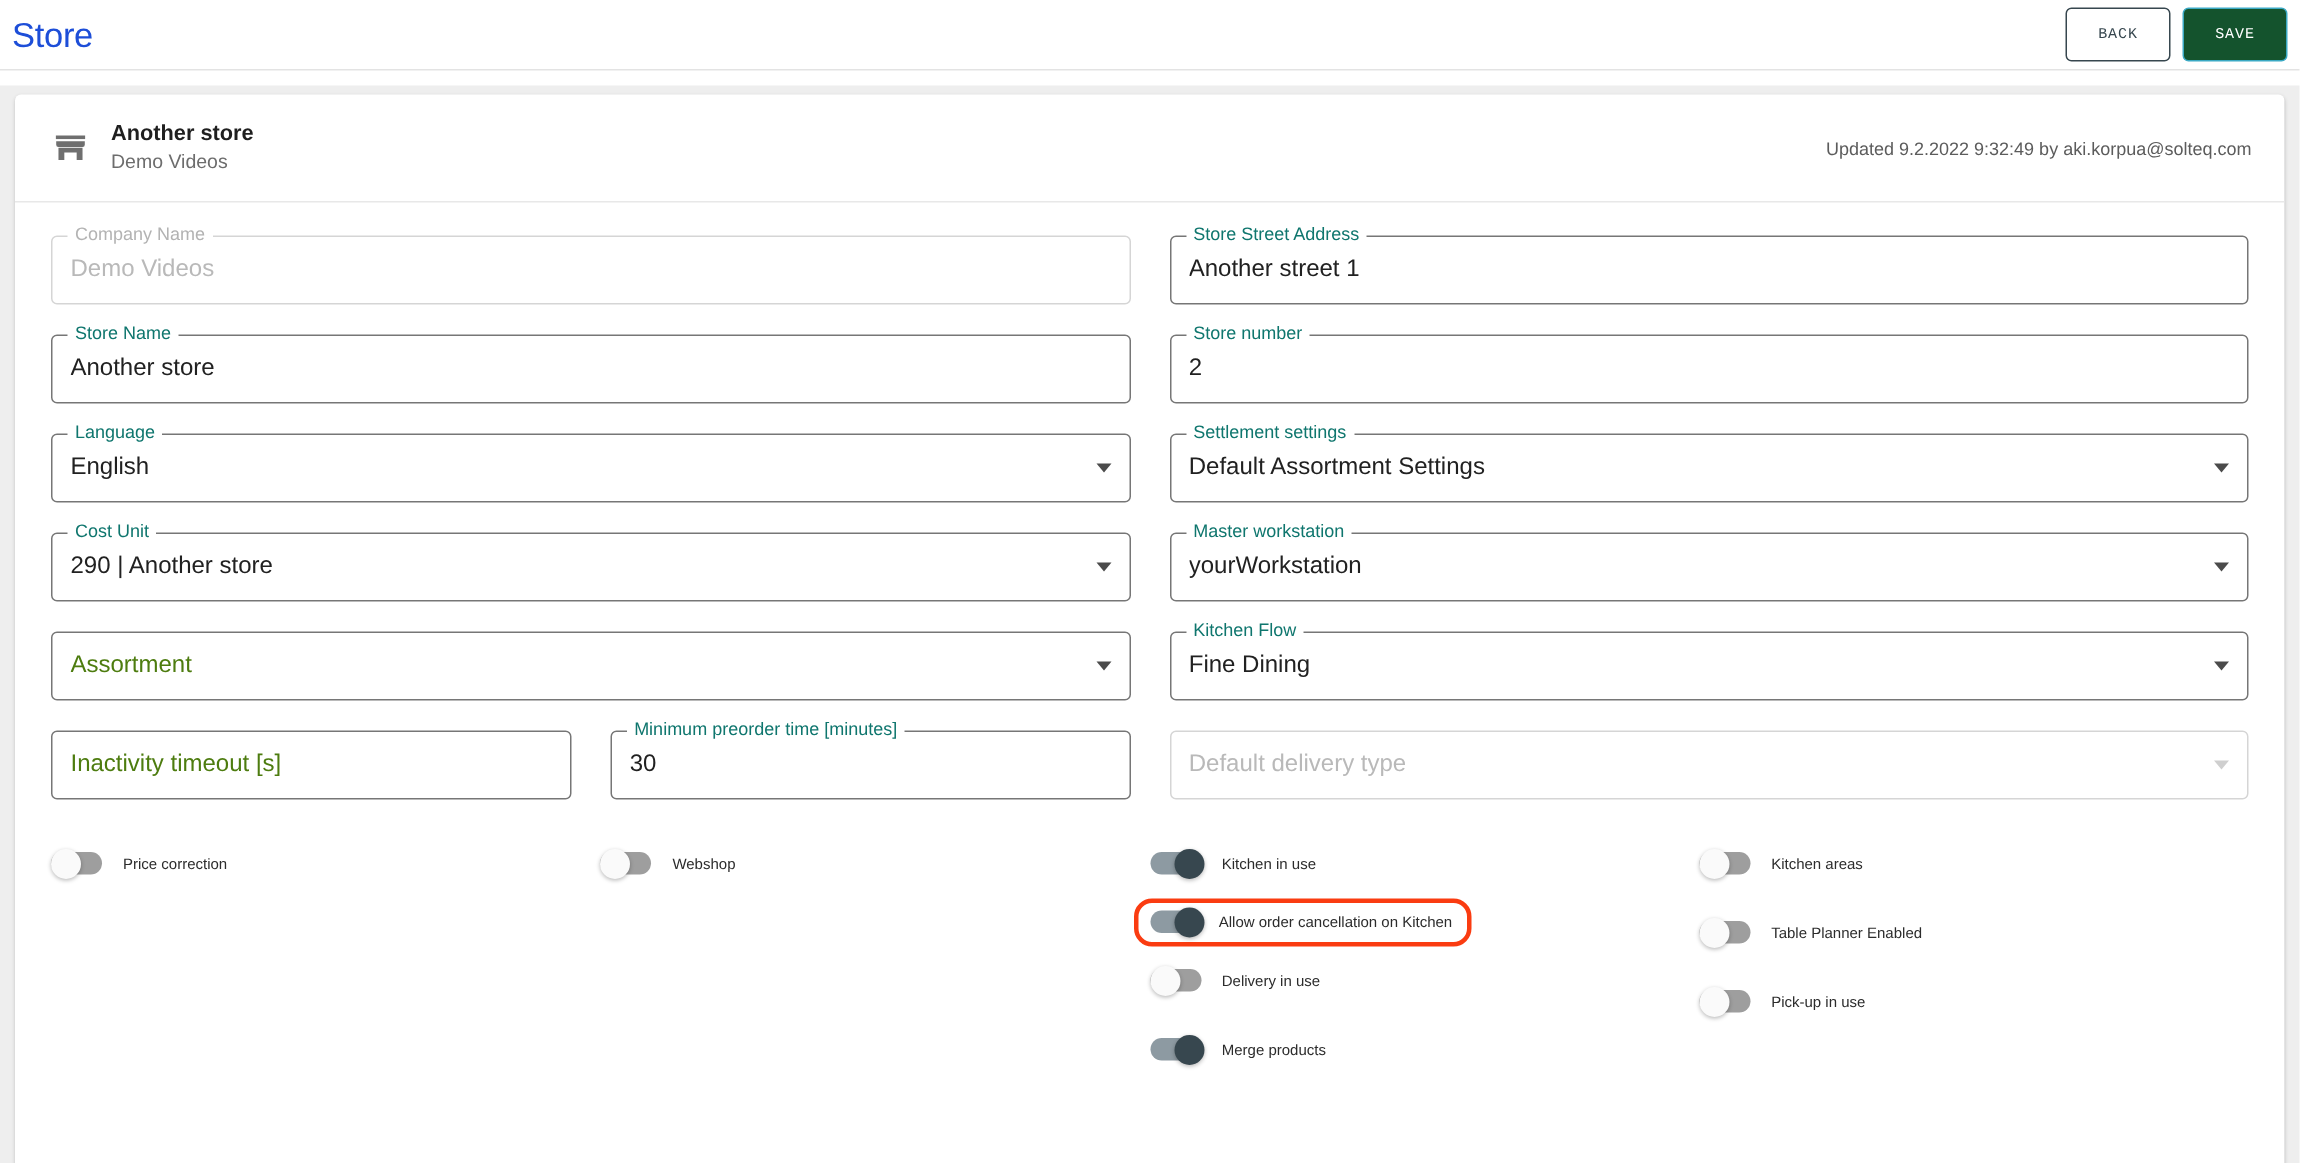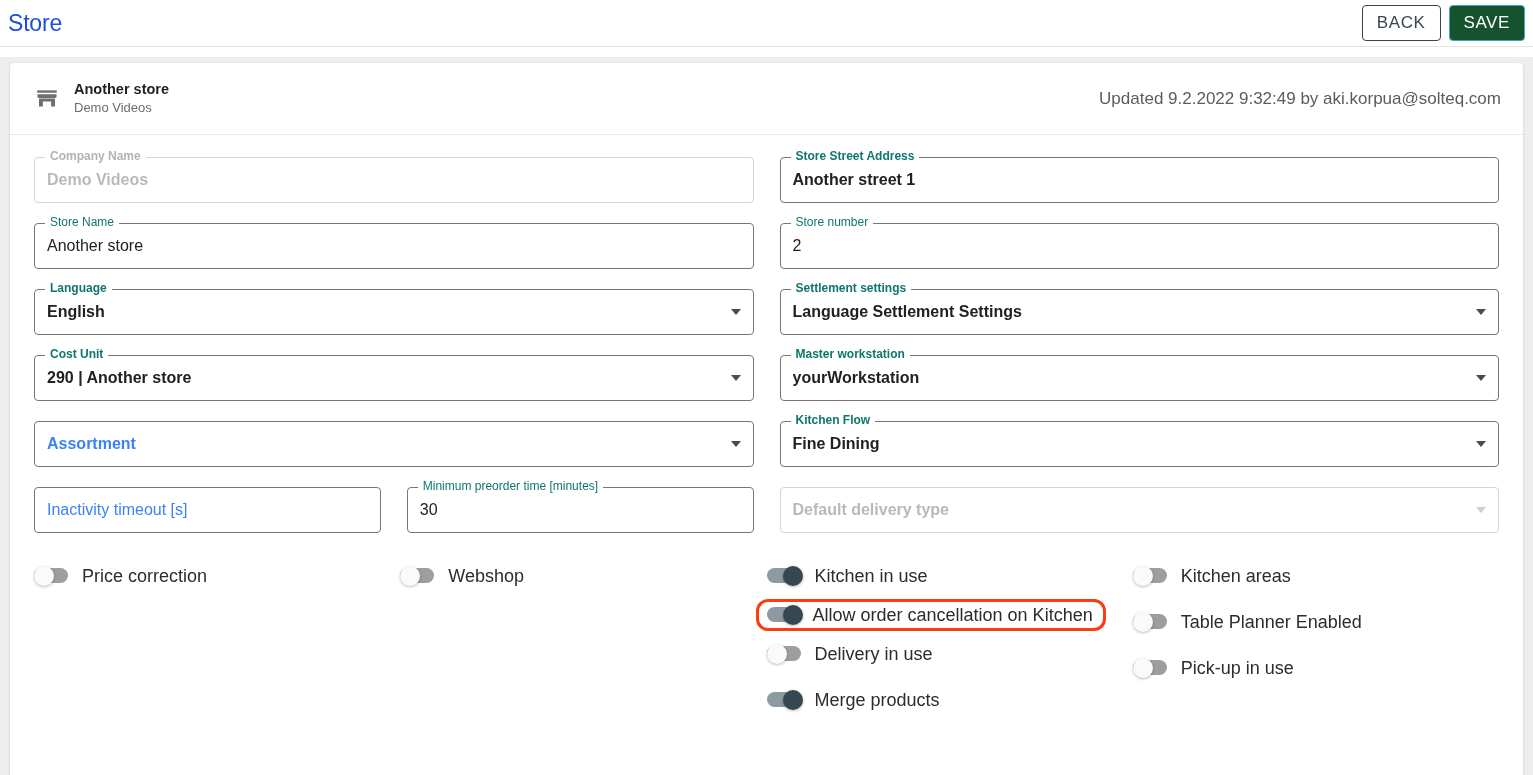--- a/index.html
+++ b/index.html
@@ -27,26 +27,26 @@
   }
   .appbar-actions {
     margin-left: auto;
     display: flex; align-items: center; gap: 8px;
     margin-right: 8px;
   }
   .btn {
     height: 36px;
     min-width: 70px;
     padding: 0 14px;
-    font-size: 17px;
+    font-size: 10px;
     letter-spacing: 0.6px;
     border-radius: 4px;
     cursor: pointer;
     display: flex; align-items: center; justify-content: center;
-    font-family: Liberation Sans, sans-serif;
+    font-family: Liberation Mono, monospace;
   }
   .btn-back {
     background: #ffffff;
     color: #37474f;
     border: 1px solid #37474f;
   }
   .btn-save {
     background: #14532d;
     color: #ffffff;
     border: 1px solid #3aa9c4;
@@ -77,32 +77,32 @@
   .store-icon {
     width: 26px; height: 26px;
     margin-right: 14px;
     color: #6f6f6f;
     display: flex; align-items: center; justify-content: center;
     flex: 0 0 auto;
   }
   .head-titles { display: flex; flex-direction: column; justify-content: center; }
   .head-title { font-size: 14.5px; font-weight: bold; color: #1f1f1f; line-height: 19px; }
   .head-sub   { font-size: 13px; color: #6d6d6d; line-height: 18px; }
-  .head-meta  { margin-left: auto; font-size: 17px; color: #5c5c5c; }
+  .head-meta  { margin-left: auto; font-size: 12px; color: #5c5c5c; }
 
   
   .form {
     position: relative;
     padding: 22px 24px 0 24px;
   }
   .row { display: flex; gap: 26px; margin-bottom: 20px; }
   .col { display: flex; gap: 26px; flex: 1 1 0; min-width: 0; }
 
   
-  .w-full   { flex: 1 1 0; min-width: 0; font-weight: bold; }
+  .w-full   { flex: 1 1 0; min-width: 0; }
   .w-half   { flex: 1 1 0; min-width: 0; }
 
   
   .field { position: relative; height: 46px; }
   .field .box {
     position: absolute; inset: 0;
     border: 1px solid #767676;
     border-radius: 4px;
     pointer-events: none;
   }
@@ -120,21 +120,21 @@
   .field.disabled .legend { color: #b3b3b3; }
   .field .val {
     position: absolute;
     left: 13px; right: 34px; top: 0; bottom: 0;
     display: flex; align-items: center;
     font-size: 16px;
     color: #212121;
     white-space: nowrap; overflow: hidden; text-overflow: ellipsis;
   }
   .field.nolegend .val { right: 34px; }
-  .field .val.placeholder { color: #3b82f6; }
+  .field .val.placeholder { color: #4d7c0f; }
   .field.disabled .val { color: #b9b9b9; }
   .field .caret {
     position: absolute;
     right: 13px; top: 50%;
     width: 0; height: 0;
     margin-top: -3px;
     border-left: 5px solid transparent;
     border-right: 5px solid transparent;
     border-top: 6px solid #4b4b4b;
   }
@@ -168,21 +168,21 @@
   .switch .knob {
     position: absolute; top: 0;
     width: 20px; height: 20px;
     border-radius: 50%;
     box-shadow: 0 1px 3px rgba(0,0,0,0.28);
   }
   .switch.off .track { background: #9e9e9e; }
   .switch.off .knob  { left: 0; background: #fafafa; }
   .switch.on  .track { background: #8d9aa2; }
   .switch.on  .knob  { left: 16px; background: #37474f; }
-  .tlabel { font-size: 18px; color: #2c2c2c; white-space: nowrap; }
+  .tlabel { font-size: 10px; color: #2c2c2c; white-space: nowrap; }
 
   
   .trow.highlight {
     border: 3px solid #fa3c11;
     border-radius: 12px;
     margin-left: -11px;
     padding-left: 8px;
     padding-right: 10px;
     height: 32px;
     align-self: flex-start;
@@ -259,21 +259,21 @@
             <div class="box"></div>
             <div class="legend">Language</div>
             <div class="val">English</div>
             <div class="caret"></div>
           </div>
         </div>
         <div class="col">
           <div class="field w-full">
             <div class="box"></div>
             <div class="legend">Settlement settings</div>
-            <div class="val">Language Settlement Settings</div>
+            <div class="val">Default Assortment Settings</div>
             <div class="caret"></div>
           </div>
         </div>
       </div>
 
       <div class="row">
         <div class="col">
           <div class="field w-full">
             <div class="box"></div>
             <div class="legend">Cost Unit</div>

